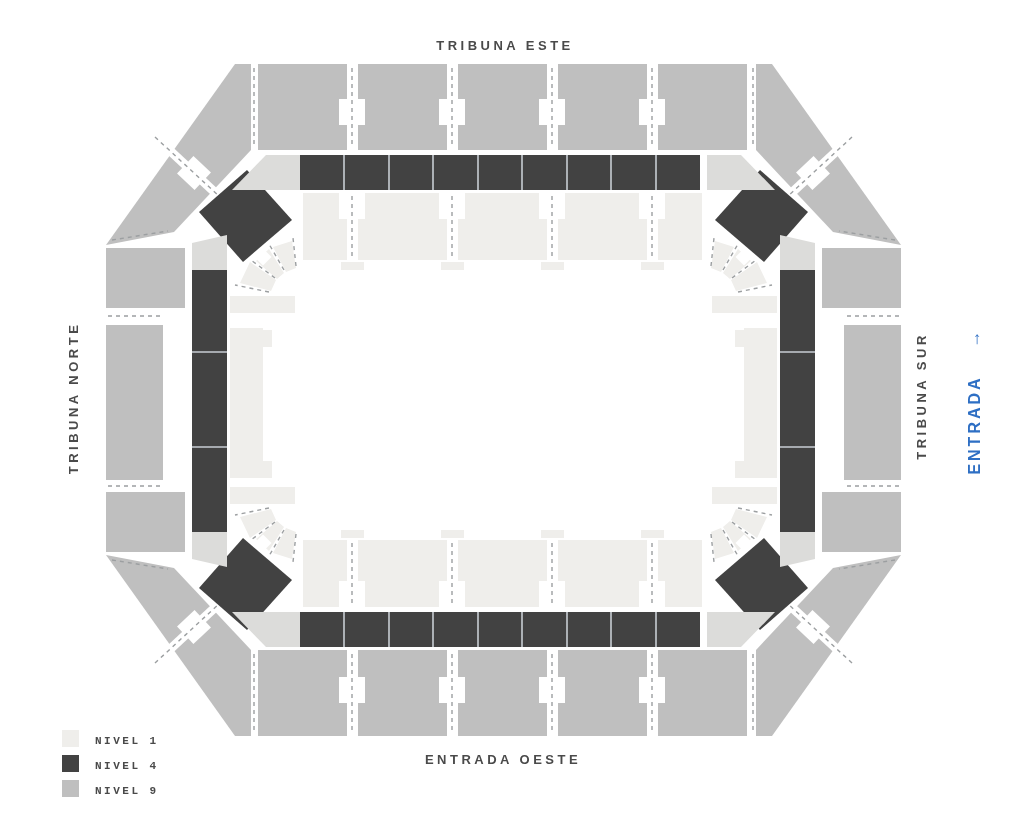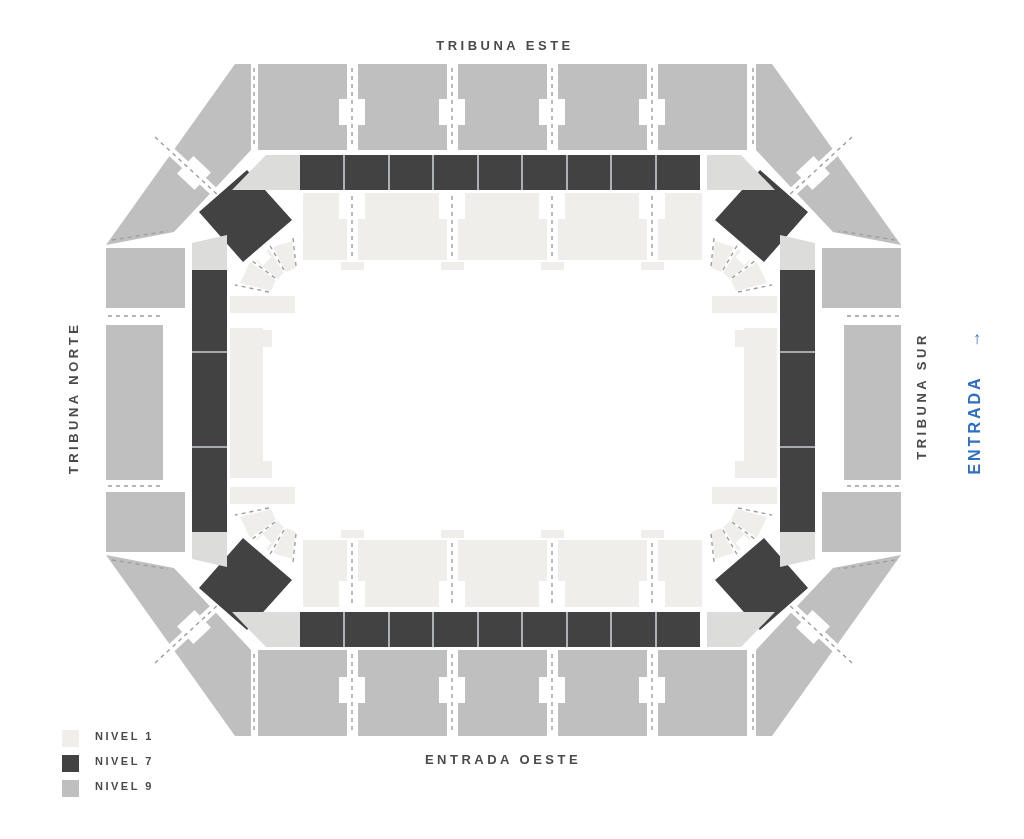--- a/index.html
+++ b/index.html
@@ -19,21 +19,21 @@
   .cellline{stroke:var(--cell);stroke-width:1.6}
   .aisle{stroke:#ffffff;stroke-width:9;fill:none}
   .lbl{position:absolute;color:#4a4a4a;font-size:13px;font-weight:600;
        letter-spacing:3.5px;white-space:nowrap;transform:translate(-50%,-50%);}
   .lbl.vert{transform:translate(-50%,-50%) rotate(-90deg);}
   .entrada{position:absolute;color:var(--accent);font-size:16px;font-weight:700;
        letter-spacing:3px;white-space:nowrap;transform:translate(-50%,-50%) rotate(-90deg);}
   .entrada-arrow{position:absolute;color:var(--accent);font-size:17px;font-weight:700;
        transform:translate(-50%,-50%);}
   .legend{position:absolute;left:62px;top:730px;display:flex;flex-direction:column;gap:8px;}
-  .legend-row{display:flex;align-items:flex-start;gap:16px;}
+  .legend-row{display:flex;align-items:flex-end;gap:16px;font-family:Liberation Mono, monospace;}
   .legend-label{color:#4a4a4a;font-size:11px;font-weight:600;letter-spacing:2.5px;}
 </style>
 </head>
 <body>
 
 <div class="stage">
 
 <svg class="map" width="1024" height="839" viewBox="0 0 1024 839">
 
   <g>
@@ -262,21 +262,21 @@
   <div class="legend-row">
     <svg width="17" height="17">
       <rect x="0" y="0" width="17" height="17" fill="#efeeeb"></rect>
     </svg>
     <span class="legend-label">NIVEL 1</span>
   </div>
   <div class="legend-row">
     <svg width="17" height="17">
       <rect x="0" y="0" width="17" height="17" fill="#424242"></rect>
     </svg>
-    <span class="legend-label">NIVEL 7</span>
+    <span class="legend-label">NIVEL 4</span>
   </div>
   <div class="legend-row">
     <svg width="17" height="17">
       <rect x="0" y="0" width="17" height="17" fill="#bfbfbf"></rect>
     </svg>
     <span class="legend-label">NIVEL 9</span>
   </div>
 </div>
 
 </div>

